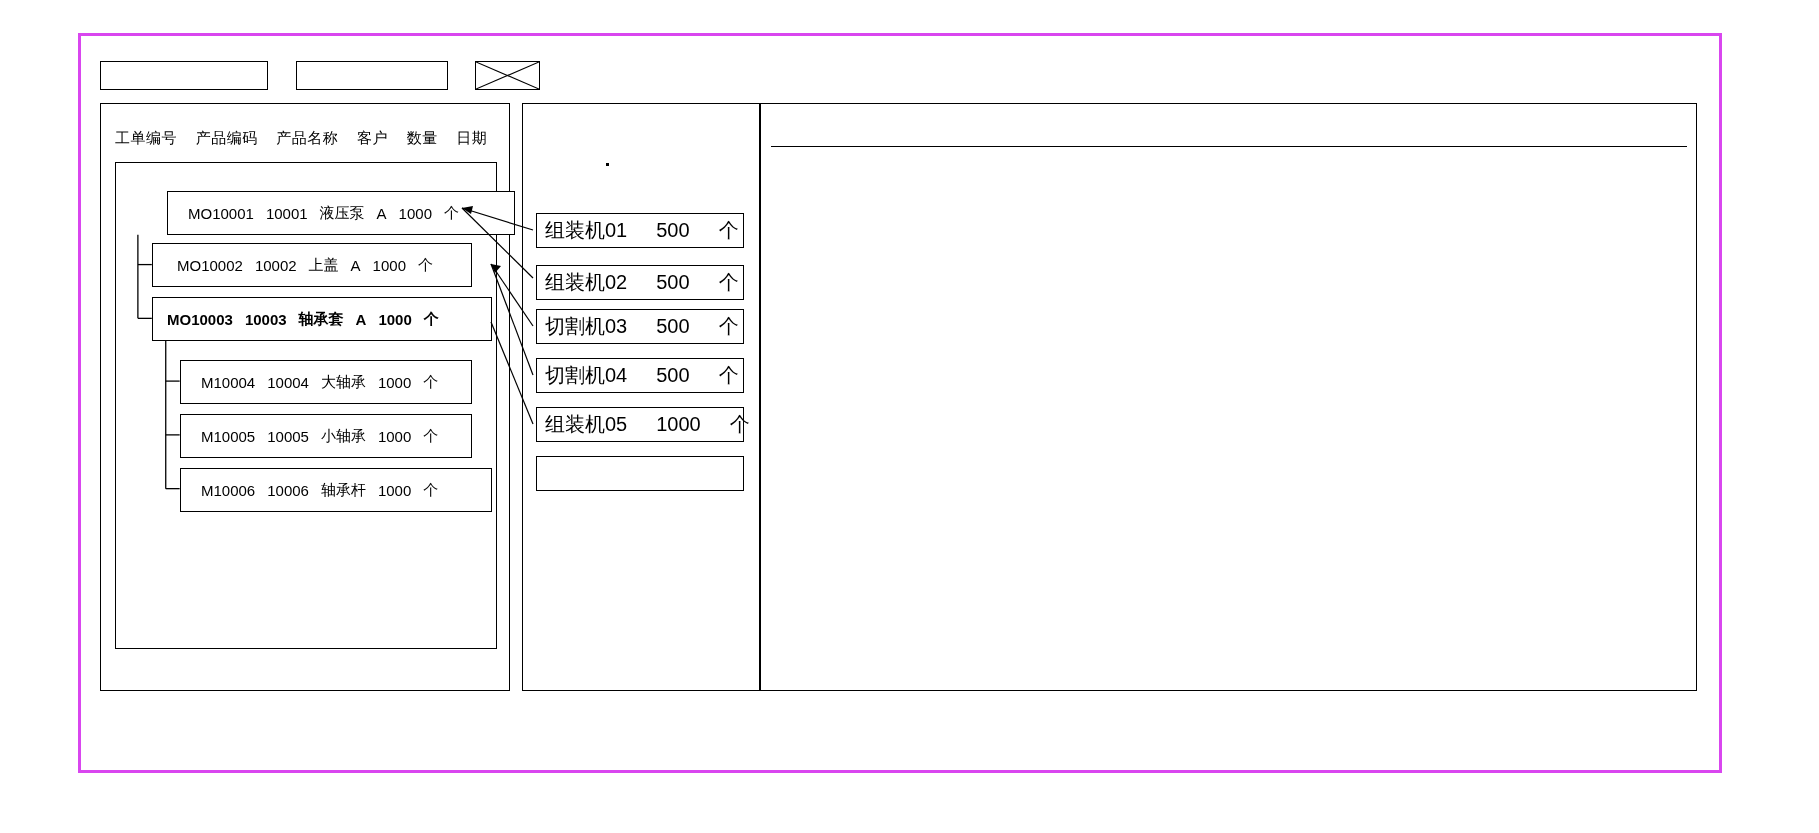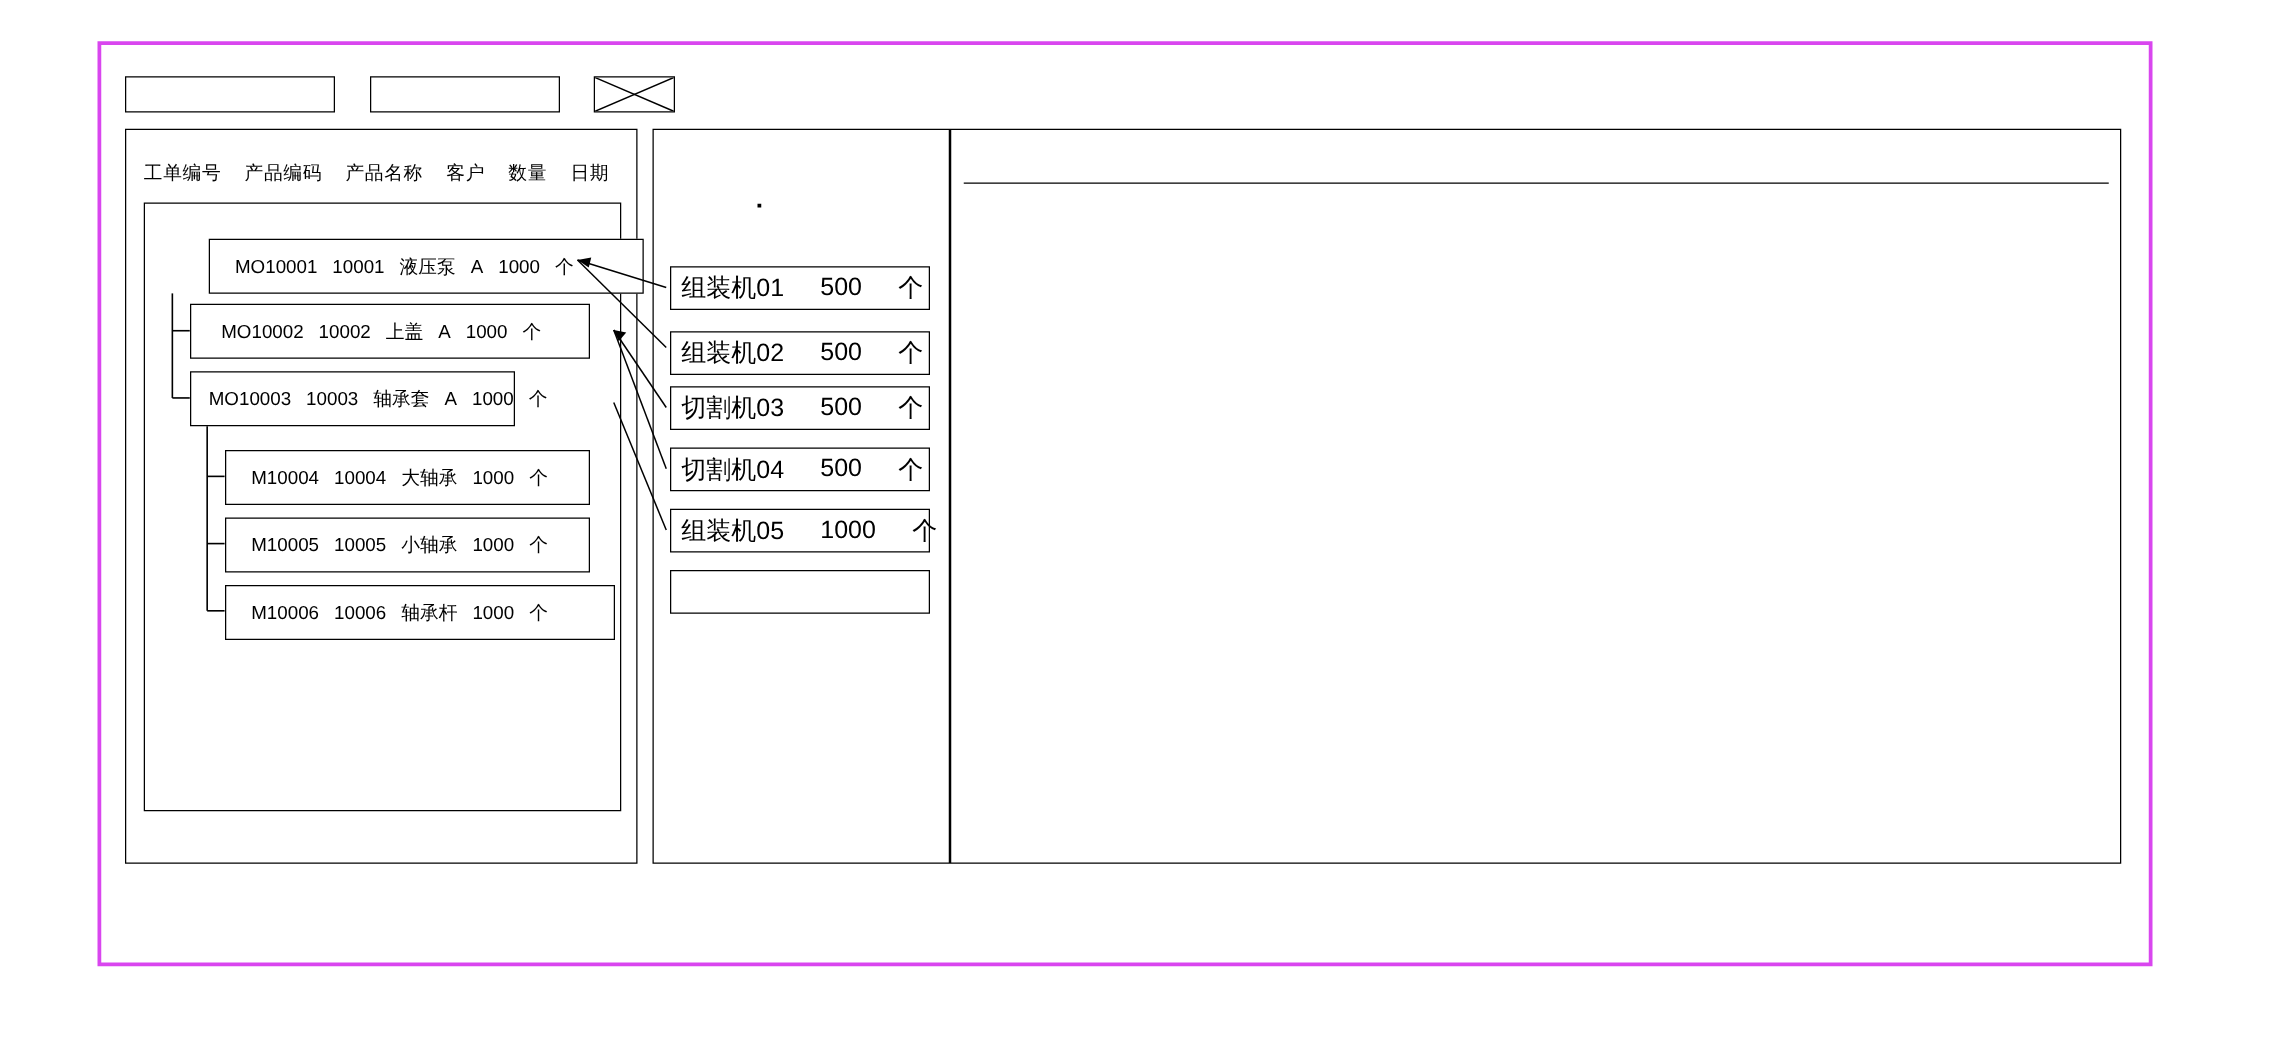--- a/index.html
+++ b/index.html
@@ -99,21 +99,21 @@
     display: flex;
     align-items: center;
     font-size: 15px;
     white-space: nowrap;
   }
   .wo-row .cell { display: inline-block; }
   .wo-row .cell + .cell { margin-left: 12px; }
 
   #wo-row-0 { left: 8px;  top: 28px;  width: 348px; padding-left: 20px; margin-left: 43px; }
   #wo-row-1 { left: 36px; top: 80px;  width: 320px; padding-left: 24px; }
-  #wo-row-2 { left: 36px; top: 134px; width: 260px; padding-left: 14px; }
+  #wo-row-2 { left: 36px; top: 134px; width: 340px; padding-left: 14px; font-weight: bold; }
   #wo-row-3 { left: 64px; top: 197px; width: 292px; padding-left: 20px; }
   #wo-row-4 { left: 64px; top: 251px; width: 292px; padding-left: 20px; align-items: center; }
   #wo-row-5 { left: 64px; top: 305px; width: 312px; padding-left: 20px; }
 
   
   .op-box {
     position: absolute;
     left: 13px;
     width: 208px;
     height: 35px;

